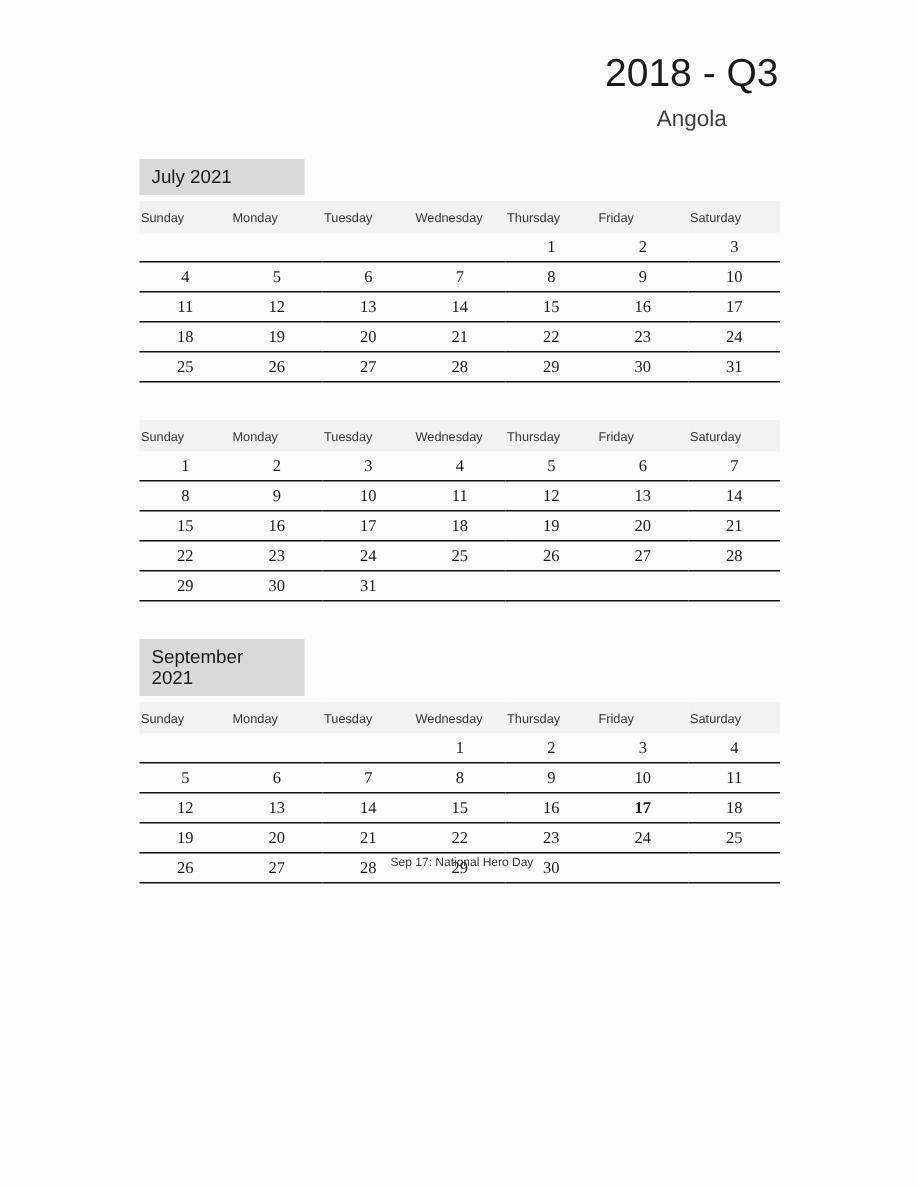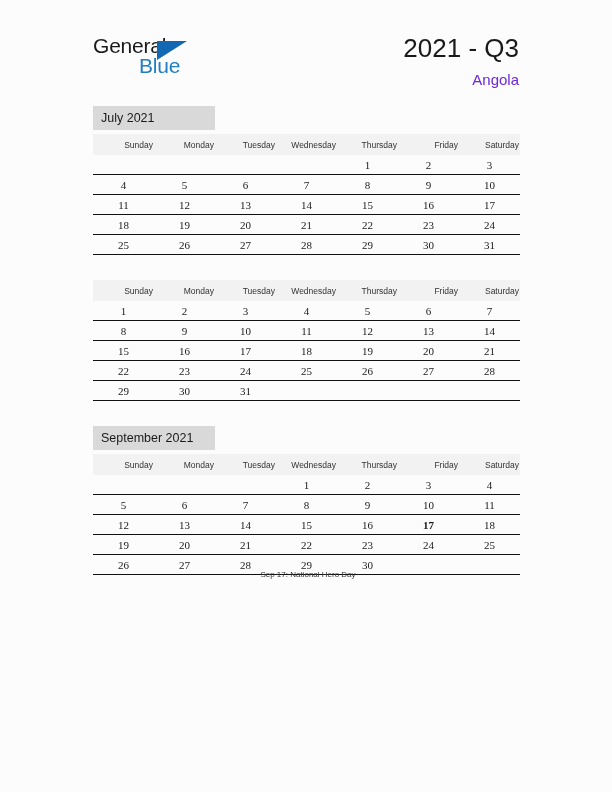--- a/index.html
+++ b/index.html
@@ -73,63 +73,64 @@
     text-align: right;
   }
   .title-main {
     font-size: 26px;
     color: #1a1a1a;
     line-height: 32px;
     white-space: nowrap;
   }
   .title-sub {
     font-size: 15px;
-    color: #6d28d9;
+    color: #404040;
     line-height: 22px;
     margin-top: 5px;
     white-space: nowrap;
+    text-align: center;
   }
 
   
   .months {
     position: absolute;
     left: 93px;
     top: 106px;
     width: 427px;
   }
 
   .month-block {
     margin-bottom: 25px;
   }
 
   .month-title {
     display: inline-block;
     box-sizing: border-box;
-    width: 122px;
+    width: 110px;
     background: #d9d9d9;
     font-size: 12.5px;
     color: #1a1a1a;
-    padding: 5px 4px 5px 8px;
+    padding: 5px 18px 5px 8px;
     line-height: 14px;
     margin-bottom: 4px;
   }
 
   table.cal {
     border-collapse: collapse;
     width: 427px;
     table-layout: fixed;
   }
 
   table.cal th {
     background: #f2f2f2;
     font-size: 8.5px;
     font-weight: normal;
     color: #333333;
     height: 19px;
-    text-align: right;
+    text-align: left;
     vertical-align: middle;
     border: none;
     font-family: "Liberation Sans", sans-serif;
   }
 
   table.cal td {
     font-size: 11px;
     color: #1a1a1a;
     height: 17px;
     text-align: center;
@@ -177,28 +178,23 @@
     text-align: center;
   }
 </style>
 </head>
 <body>
 
 <div class="page">
 
   <div class="header">
 
-    <div class="logo">
-      <span class="logo-general">General</span>
-      <span class="logo-triangle"></span>
-      <span class="logo-blue">Blue</span>
-    </div>
 
     <div class="title-block">
-      <div class="title-main">2021 - Q3</div>
+      <div class="title-main">2018 - Q3</div>
       <div class="title-sub">Angola</div>
     </div>
 
   </div>
 
   <div class="months" id="months-container">
       <div class="month-block"><div class="month-title">July 2021</div><table class="cal">
           <thead>
             <tr>
               <th>Sunday</th>

